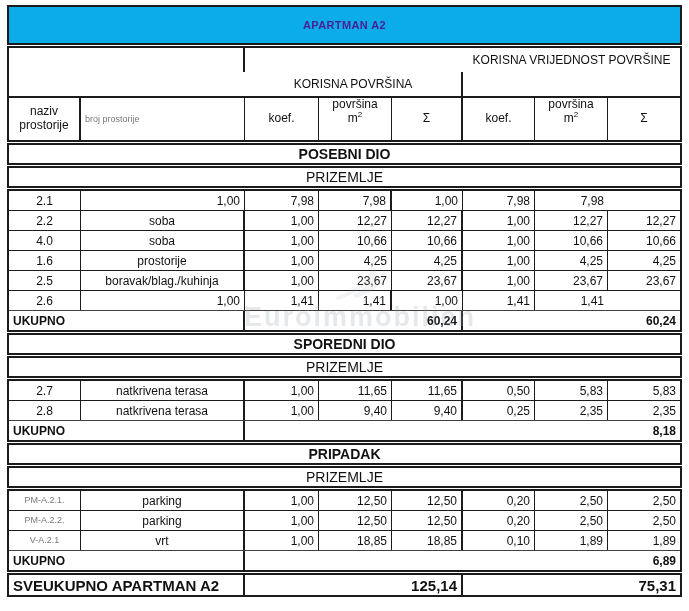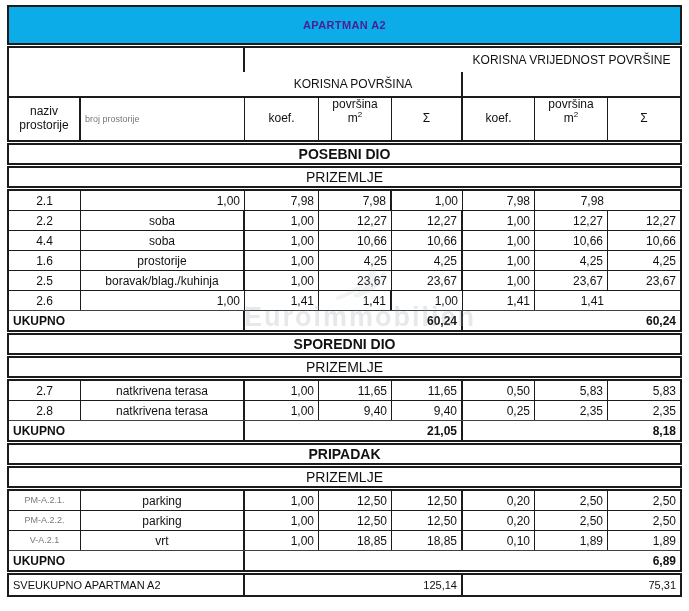--- a/index.html
+++ b/index.html
@@ -25,21 +25,21 @@
   .colhead-row{height:42px}
   .colhead-row .c{white-space:normal;line-height:1.15}
   .two-line{flex-direction:column;justify-content:flex-start}
   .two-line sup{font-size:8px;line-height:0}
   .title-row{height:18px;display:flex;align-items:center;justify-content:center;font-size:14px}
   .drow{height:19px}
   .drow + .drow{border-top:1px solid #1b1b1b}
   .total-row{height:19px;border-top:1px solid #404040}
   .total-row .c{font-weight:bold}
   .grand-row{height:20px}
-  .grand-row .c{font-weight:normal;font-size:11px}
+  .grand-row .c{font-weight:bold;font-size:15px}
   .span12{grid-column:1/3}
   .span35{grid-column:3/6}
   .span68{grid-column:6/9}
   .watermark{position:absolute;left:180px;top:262px;width:360px;text-align:center;
      pointer-events:none;z-index:2;opacity:.8}
   .watermark-swirl{display:block;margin:0 auto;opacity:.5}
   .watermark-text{font-size:27px;font-weight:bold;letter-spacing:2px;
      color:rgba(148,162,172,0.30)}
 </style>
 </head>
@@ -92,21 +92,21 @@
       <div class="c ctr">2.2</div>
       <div class="c th2 ctr">soba</div>
       <div class="c num">1,00</div>
       <div class="c num">12,27</div>
       <div class="c th2 num">12,27</div>
       <div class="c num">1,00</div>
       <div class="c num">12,27</div>
       <div class="c end num">12,27</div>
     </div>
     <div class="grid drow">
-      <div class="c ctr">4.4</div>
+      <div class="c ctr">4.0</div>
       <div class="c th2 ctr">soba</div>
       <div class="c num">1,00</div>
       <div class="c num">10,66</div>
       <div class="c th2 num">10,66</div>
       <div class="c num">1,00</div>
       <div class="c num">10,66</div>
       <div class="c end num">10,66</div>
     </div>
     <div class="grid drow">
       <div class="c ctr">1.6</div>
@@ -163,21 +163,20 @@
       <div class="c th2 ctr">natkrivena terasa</div>
       <div class="c num">1,00</div>
       <div class="c num">9,40</div>
       <div class="c th2 num">9,40</div>
       <div class="c num">0,25</div>
       <div class="c num">2,35</div>
       <div class="c end num">2,35</div>
     </div>
     <div class="grid total-row">
       <div class="c th2 span12">UKUPNO</div>
-      <div class="c th2 num span35">21,05</div>
       <div class="c end num span68">8,18</div>
     </div>
   </div>
 
   <div class="block title-row bold">PRIPADAK</div>
   <div class="block title-row">PRIZEMLJE</div>
 
   <div class="block">
     <div class="grid drow">
       <div class="c ctr sm">PM-A.2.1.</div>

